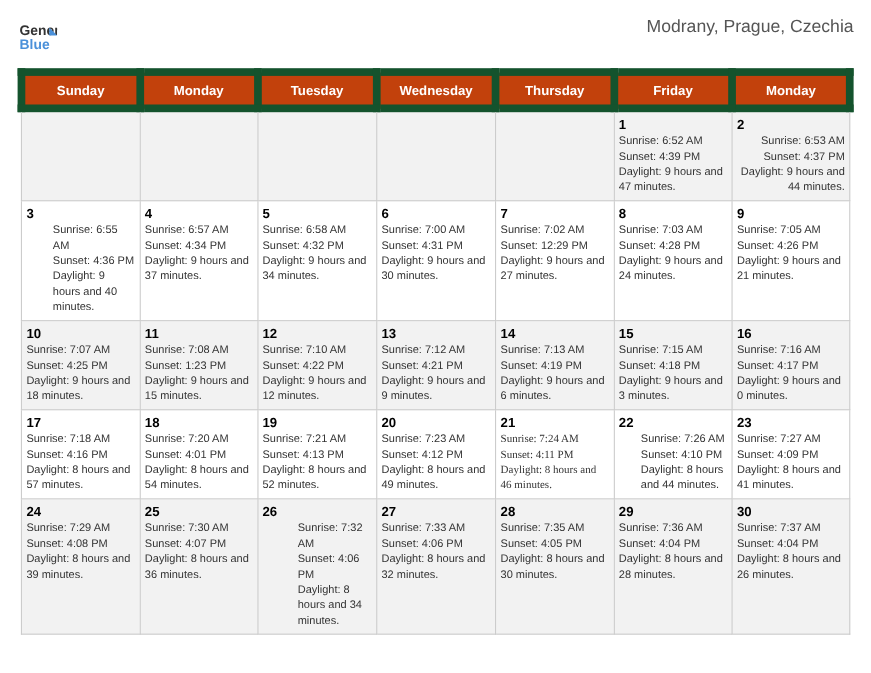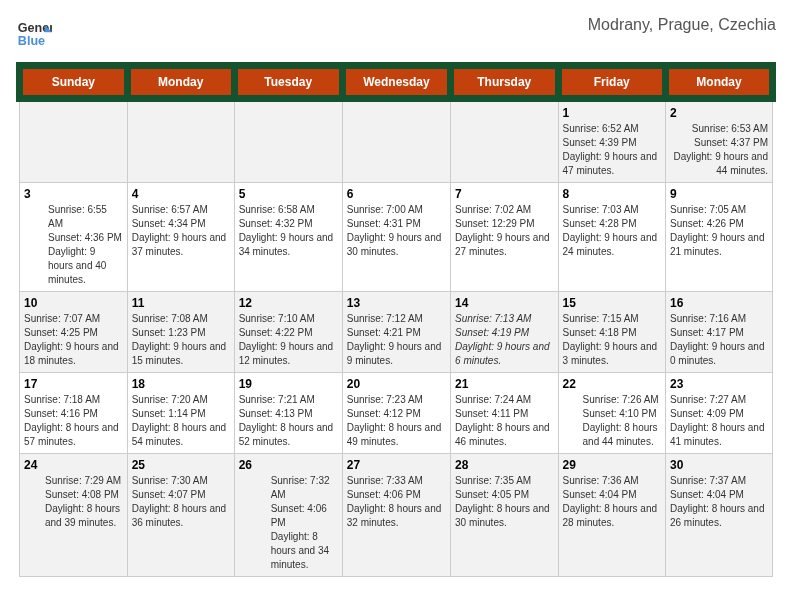--- a/index.html
+++ b/index.html
@@ -191,21 +191,21 @@
 Daylight: 9 hours and 12 minutes.</div>
         </td>
         <td>
           <span class="day-num">13</span>
           <div class="day-info" style="white-space: pre-line;">Sunrise: 7:12 AM
 Sunset: 4:21 PM
 Daylight: 9 hours and 9 minutes.</div>
         </td>
         <td>
           <span class="day-num">14</span>
-          <div class="day-info" style="white-space: pre-line; font-style: italic;">Sunrise: 7:13 AM
+          <div class="day-info" style="white-space: pre-line;">Sunrise: 7:13 AM
 Sunset: 4:19 PM
 Daylight: 9 hours and 6 minutes.</div>
         </td>
         <td>
           <span class="day-num">15</span>
           <div class="day-info" style="white-space: pre-line;">Sunrise: 7:15 AM
 Sunset: 4:18 PM
 Daylight: 9 hours and 3 minutes.</div>
         </td>
         <td>
@@ -218,58 +218,58 @@
       <tr>
         <td>
           <span class="day-num">17</span>
           <div class="day-info" style="white-space: pre-line;">Sunrise: 7:18 AM
 Sunset: 4:16 PM
 Daylight: 8 hours and 57 minutes.</div>
         </td>
         <td>
           <span class="day-num">18</span>
           <div class="day-info" style="white-space: pre-line;">Sunrise: 7:20 AM
-Sunset: 1:14 PM
+Sunset: 4:01 PM
 Daylight: 8 hours and 54 minutes.</div>
         </td>
         <td>
           <span class="day-num">19</span>
           <div class="day-info" style="white-space: pre-line;">Sunrise: 7:21 AM
 Sunset: 4:13 PM
 Daylight: 8 hours and 52 minutes.</div>
         </td>
         <td>
           <span class="day-num">20</span>
           <div class="day-info" style="white-space: pre-line;">Sunrise: 7:23 AM
 Sunset: 4:12 PM
 Daylight: 8 hours and 49 minutes.</div>
         </td>
         <td>
           <span class="day-num">21</span>
-          <div class="day-info" style="white-space: pre-line;">Sunrise: 7:24 AM
+          <div class="day-info" style="white-space: pre-line; font-family: Liberation Serif, serif;">Sunrise: 7:24 AM
 Sunset: 4:11 PM
 Daylight: 8 hours and 46 minutes.</div>
         </td>
         <td>
           <span class="day-num">22</span>
           <div class="day-info" style="white-space: pre-line; margin-left: 20px;">Sunrise: 7:26 AM
 Sunset: 4:10 PM
 Daylight: 8 hours and 44 minutes.</div>
         </td>
         <td>
           <span class="day-num">23</span>
           <div class="day-info" style="white-space: pre-line;">Sunrise: 7:27 AM
 Sunset: 4:09 PM
 Daylight: 8 hours and 41 minutes.</div>
         </td>
       </tr>
       <tr>
         <td>
           <span class="day-num">24</span>
-          <div class="day-info" style="white-space: pre-line; margin-left: 21px;">Sunrise: 7:29 AM
+          <div class="day-info" style="white-space: pre-line;">Sunrise: 7:29 AM
 Sunset: 4:08 PM
 Daylight: 8 hours and 39 minutes.</div>
         </td>
         <td>
           <span class="day-num">25</span>
           <div class="day-info" style="white-space: pre-line;">Sunrise: 7:30 AM
 Sunset: 4:07 PM
 Daylight: 8 hours and 36 minutes.</div>
         </td>
         <td>

